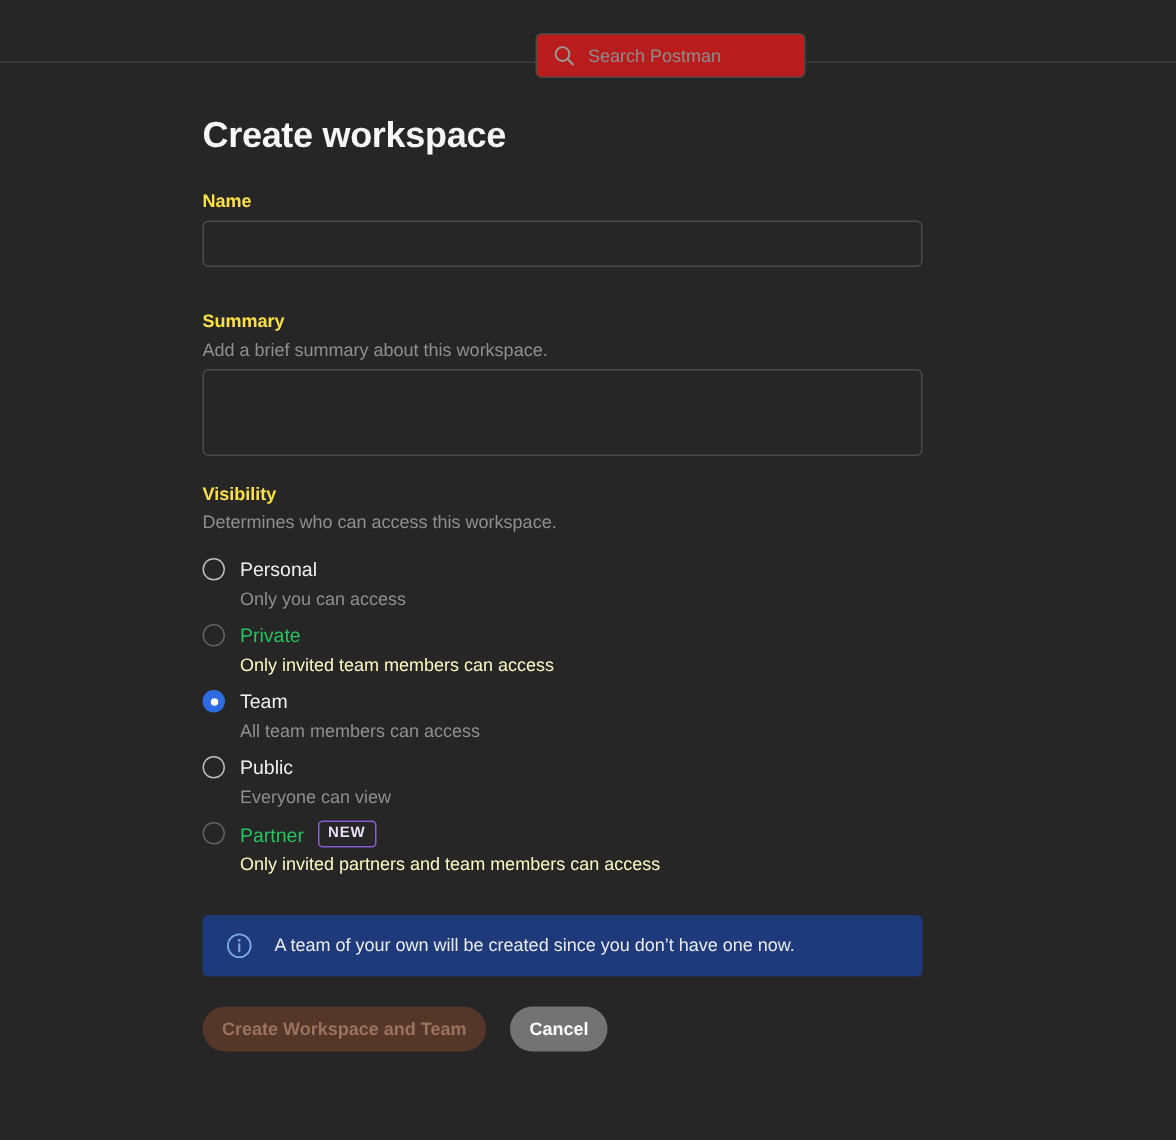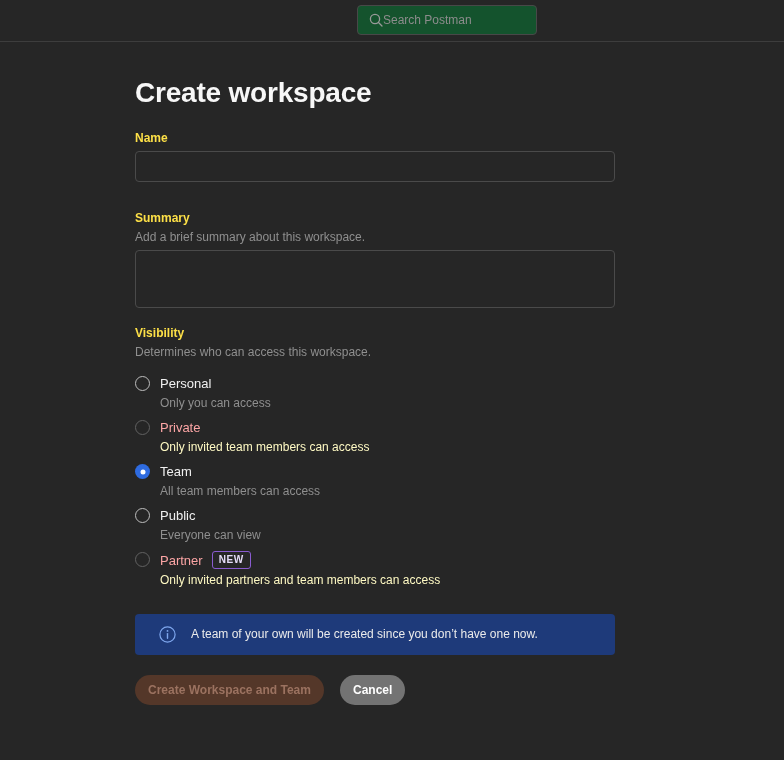--- a/index.html
+++ b/index.html
@@ -12,45 +12,45 @@
   }
 
   
   .topbar {
     height:42px;
     border-bottom:1px solid #3d3d3d;
     position:relative;
   }
   .searchbox {
     position:absolute;
-    left:357px; top:5px;
+    left:357px; top:22px;
     width:180px; height:30px;
-    background:#14532d;
+    background:#b91c1c;
     border:1px solid #484848;
     border-radius:4px;
-    display:flex; align-items:center; 
+    display:flex; align-items:center; gap:9px;
     padding:0 11px;
     cursor:pointer;
   }
   .searchbox svg { flex:0 0 auto; display:block; }
   .searchbox input {
     background:transparent; border:none; outline:none;
     width:100%;
     font-family:"Liberation Sans", sans-serif;
     font-size:12px;
     color:#d0d0d0;
   }
   .searchbox input::placeholder { color:#8c8c8c; opacity:1; }
 
   
   .content { padding-left:135px; width:615px; }
 
   h1.page-title {
     margin-top:35px;
-    font-size:28px;
+    font-size:24px;
     font-weight:700;
     letter-spacing:-0.2px;
     color:#f7f7f7;
   }
 
   .field-label {
     display:block;
     font-size:12px;
     font-weight:700;
     color:#fde047;
@@ -110,21 +110,21 @@
     top:50%; left:50%;
     transform:translate(-50%,-50%);
   }
   .option-label-row { display:flex; align-items:center; gap:9px; }
   .option-label {
     font-size:13px;
     line-height:17px;
     color:#f0f0f0;
     text-align:center;
   }
-  .option.disabled .option-label { color:#fca5a5; }
+  .option.disabled .option-label { color:#22c55e; }
   .option-desc {
     font-size:12px;
     color:#8f8f8f;
     margin-top:4px;
     line-height:14px;
   }
   .option.disabled .option-desc { color:#fef9c3; }
   .badge-new {
     display:inline-block;
     border:1px solid #8a5cd0;
@@ -139,21 +139,21 @@
 
   
   .banner {
     margin-top:27px;
     width:480px;
     background:#1e3a7a;
     border-radius:4px;
     display:flex;
     align-items:center;
     gap:15px;
-    padding:12px 24px;
+    padding:12px 16px;
   }
   .banner svg { flex:0 0 auto; display:block; }
   .banner-text {
     font-size:12px;
     color:#ebebeb;
     line-height:15px;
   }
 
   
   .actions { margin-top:20px; display:flex; gap:16px; }

